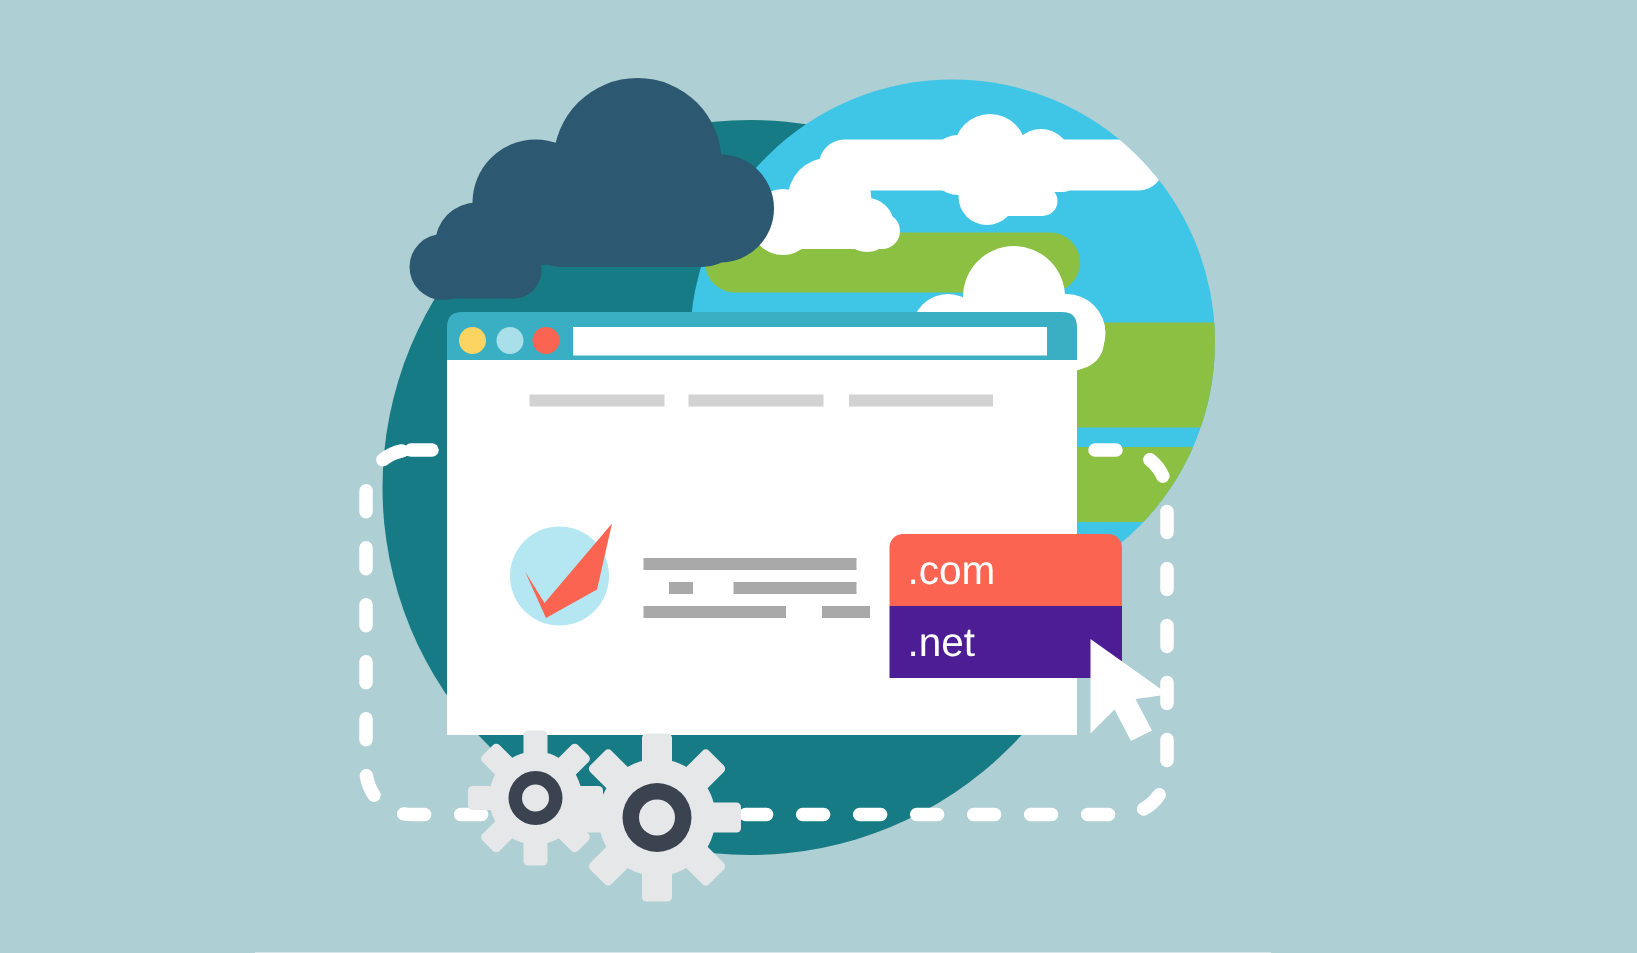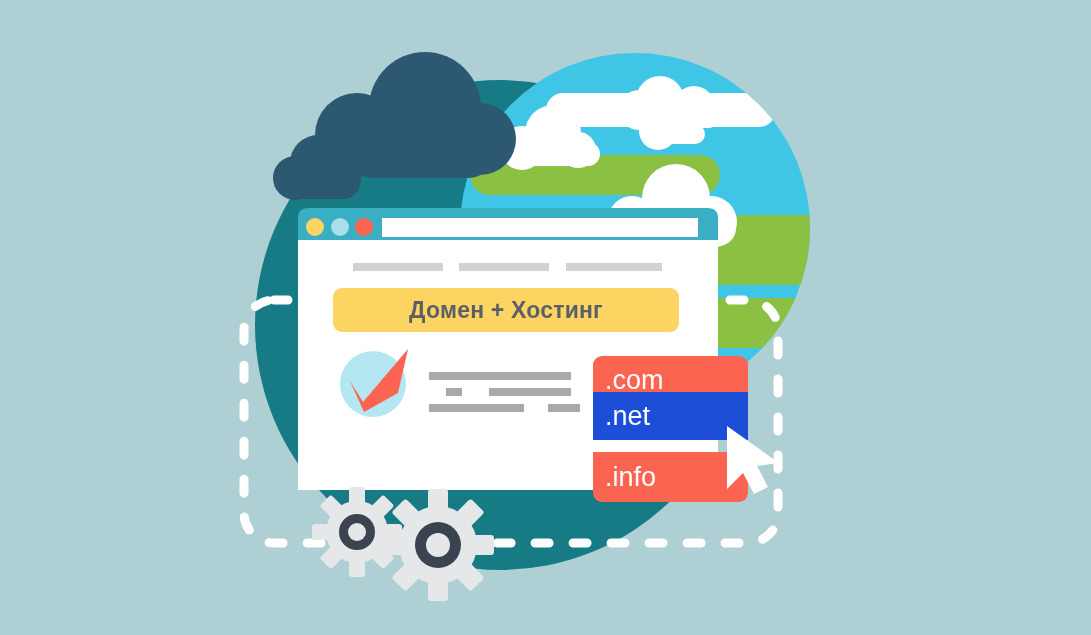--- a/index.html
+++ b/index.html
@@ -52,21 +52,21 @@
     box-sizing: border-box;
     padding-left: 12px;
   }
   .tld-item span {
     font-family: "Liberation Sans", sans-serif;
     font-size: 27px;
     color: #ffffff;
     line-height: 1;
   }
   #tld-0 { top: 356px; border-radius: 9px 9px 0 0; background: #fb6450; }
-  #tld-1 { top: 392px; background: #1d4ed8; }
+  #tld-1 { top: 404px; background: #4c1d95; }
   #tld-2 { top: 452px; height: 50px; border-radius: 0 0 9px 9px; background: #fb6450; }
 </style>
 </head>
 <body>
 
 <div id="scene">
 
   <svg class="layer" viewBox="0 0 1091 635">
     <defs>
       <clipPath id="globeClip">
@@ -158,32 +158,26 @@
     <circle cx="373" cy="384" r="33" fill="#b4e7f2"></circle>
     <path d="M350 381 l13 21 l45 -53 l-10 44 l-34 19 z" fill="#fb6450"></path>
 
     <rect x="429" y="372" width="142" height="8" fill="#a9a9a9"></rect>
     <rect x="446" y="388" width="16" height="8" fill="#a9a9a9"></rect>
     <rect x="489" y="388" width="82" height="8" fill="#a9a9a9"></rect>
     <rect x="429" y="404" width="95" height="8" fill="#a9a9a9"></rect>
     <rect x="548" y="404" width="32" height="8" fill="#a9a9a9"></rect>
   </svg>
 
-  <div class="promo-label">
-    <span>Домен + Хостинг</span>
-  </div>
 
   <div class="tld-item" id="tld-0">
     <span>.com</span>
   </div>
   <div class="tld-item" id="tld-1">
     <span>.net</span>
-  </div>
-  <div class="tld-item" id="tld-2">
-    <span>.info</span>
   </div>
 
   <svg class="layer" viewBox="0 0 1091 635">
 
     <g transform="translate(357,532)">
       <g fill="#e6e7e8">
         <circle cx="0" cy="0" r="31"></circle>
         <rect x="-8" y="-45" width="16" height="20" rx="3"></rect>
         <rect x="-8" y="25" width="16" height="20" rx="3"></rect>
         <rect x="-45" y="-8" width="20" height="16" rx="3"></rect>

